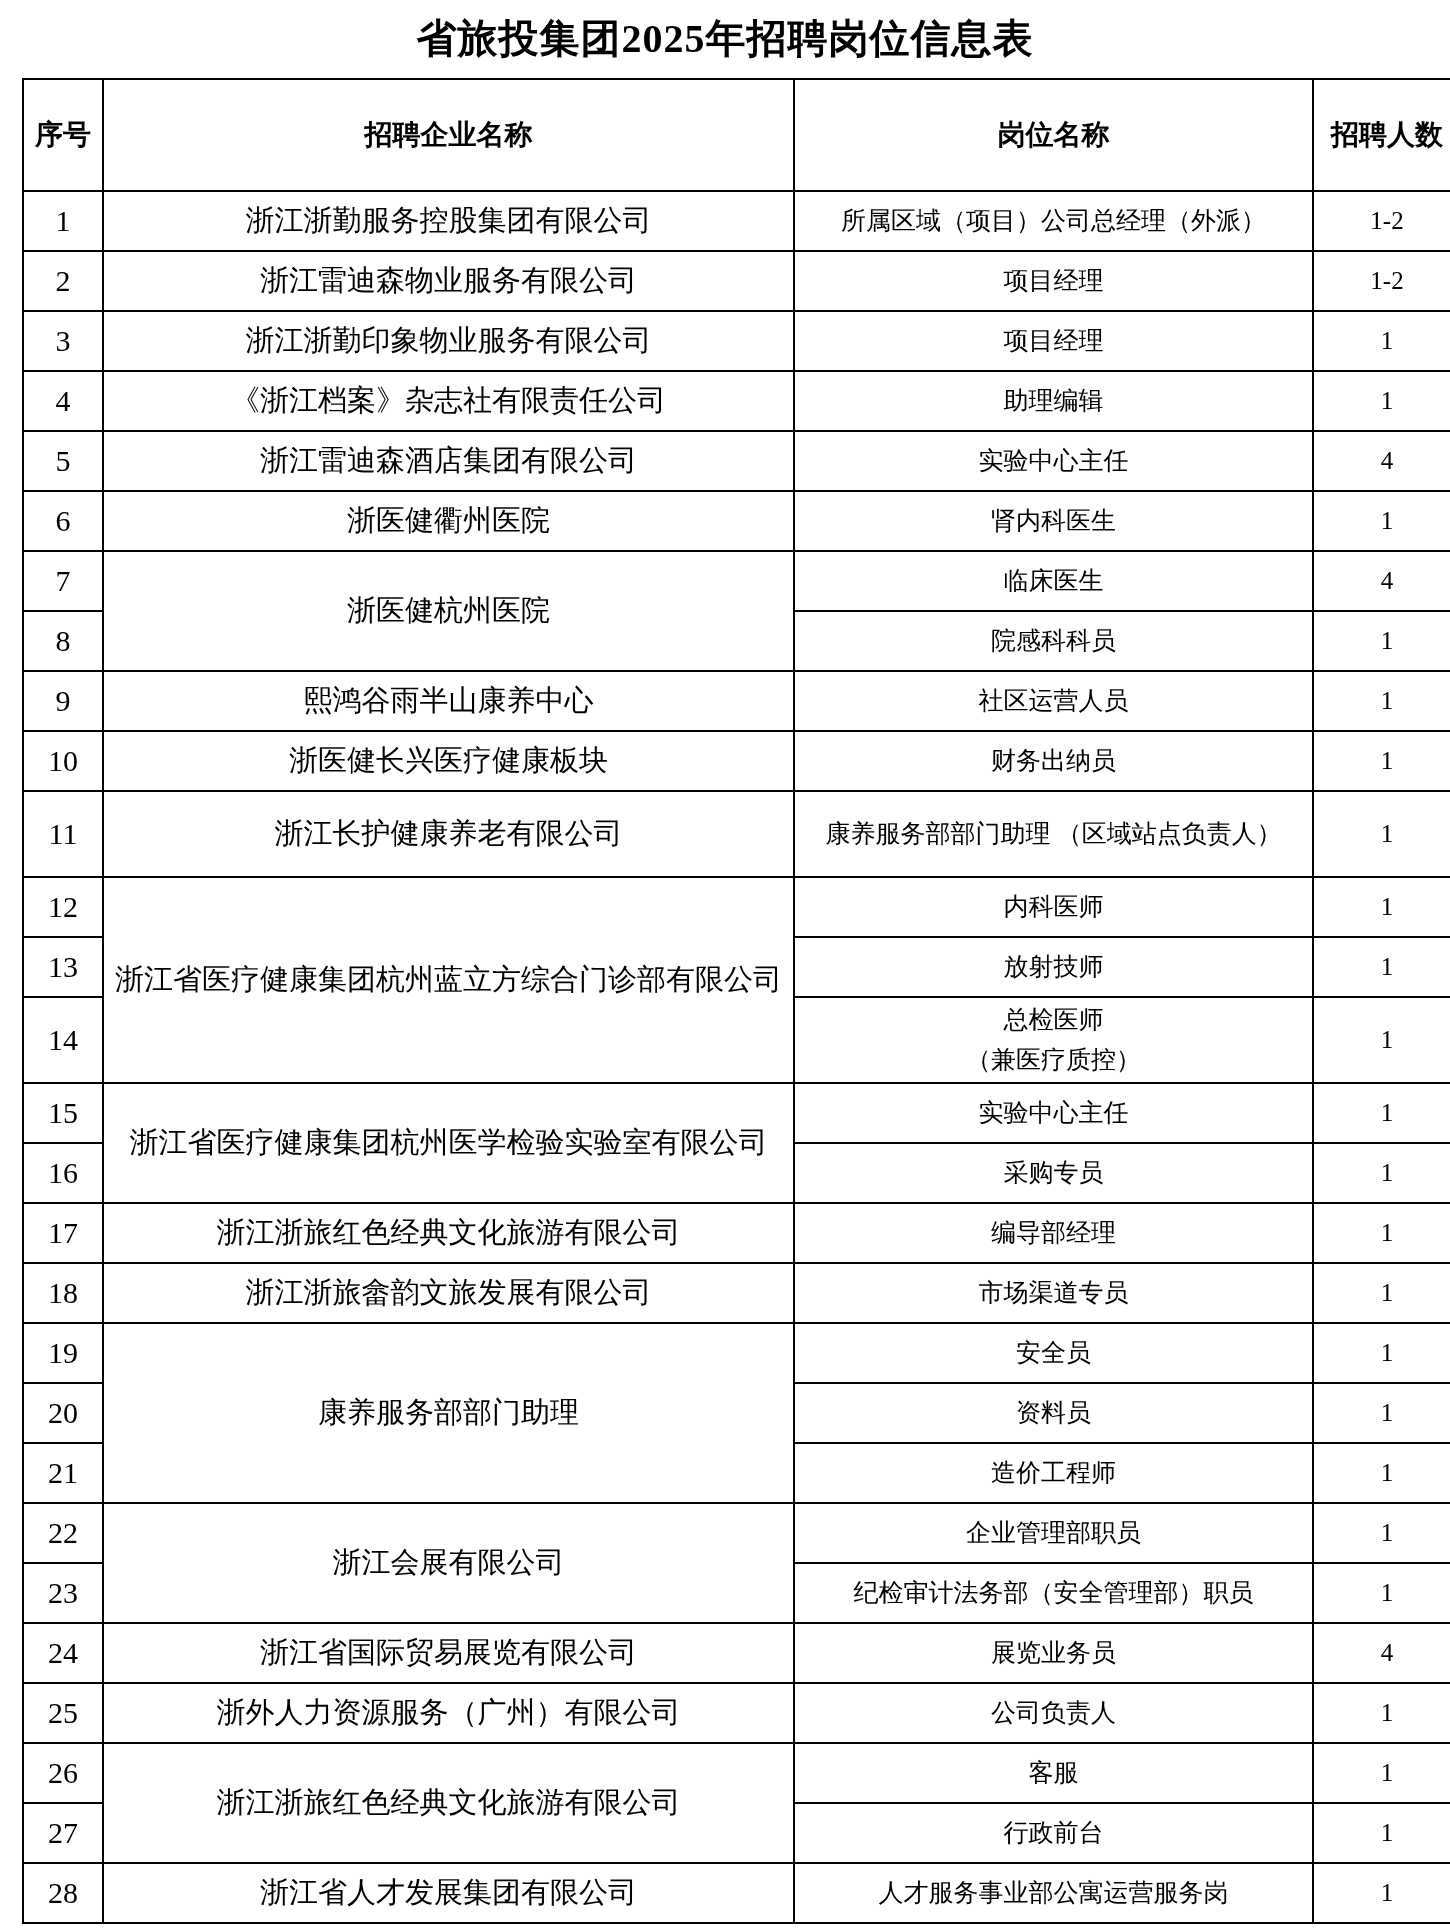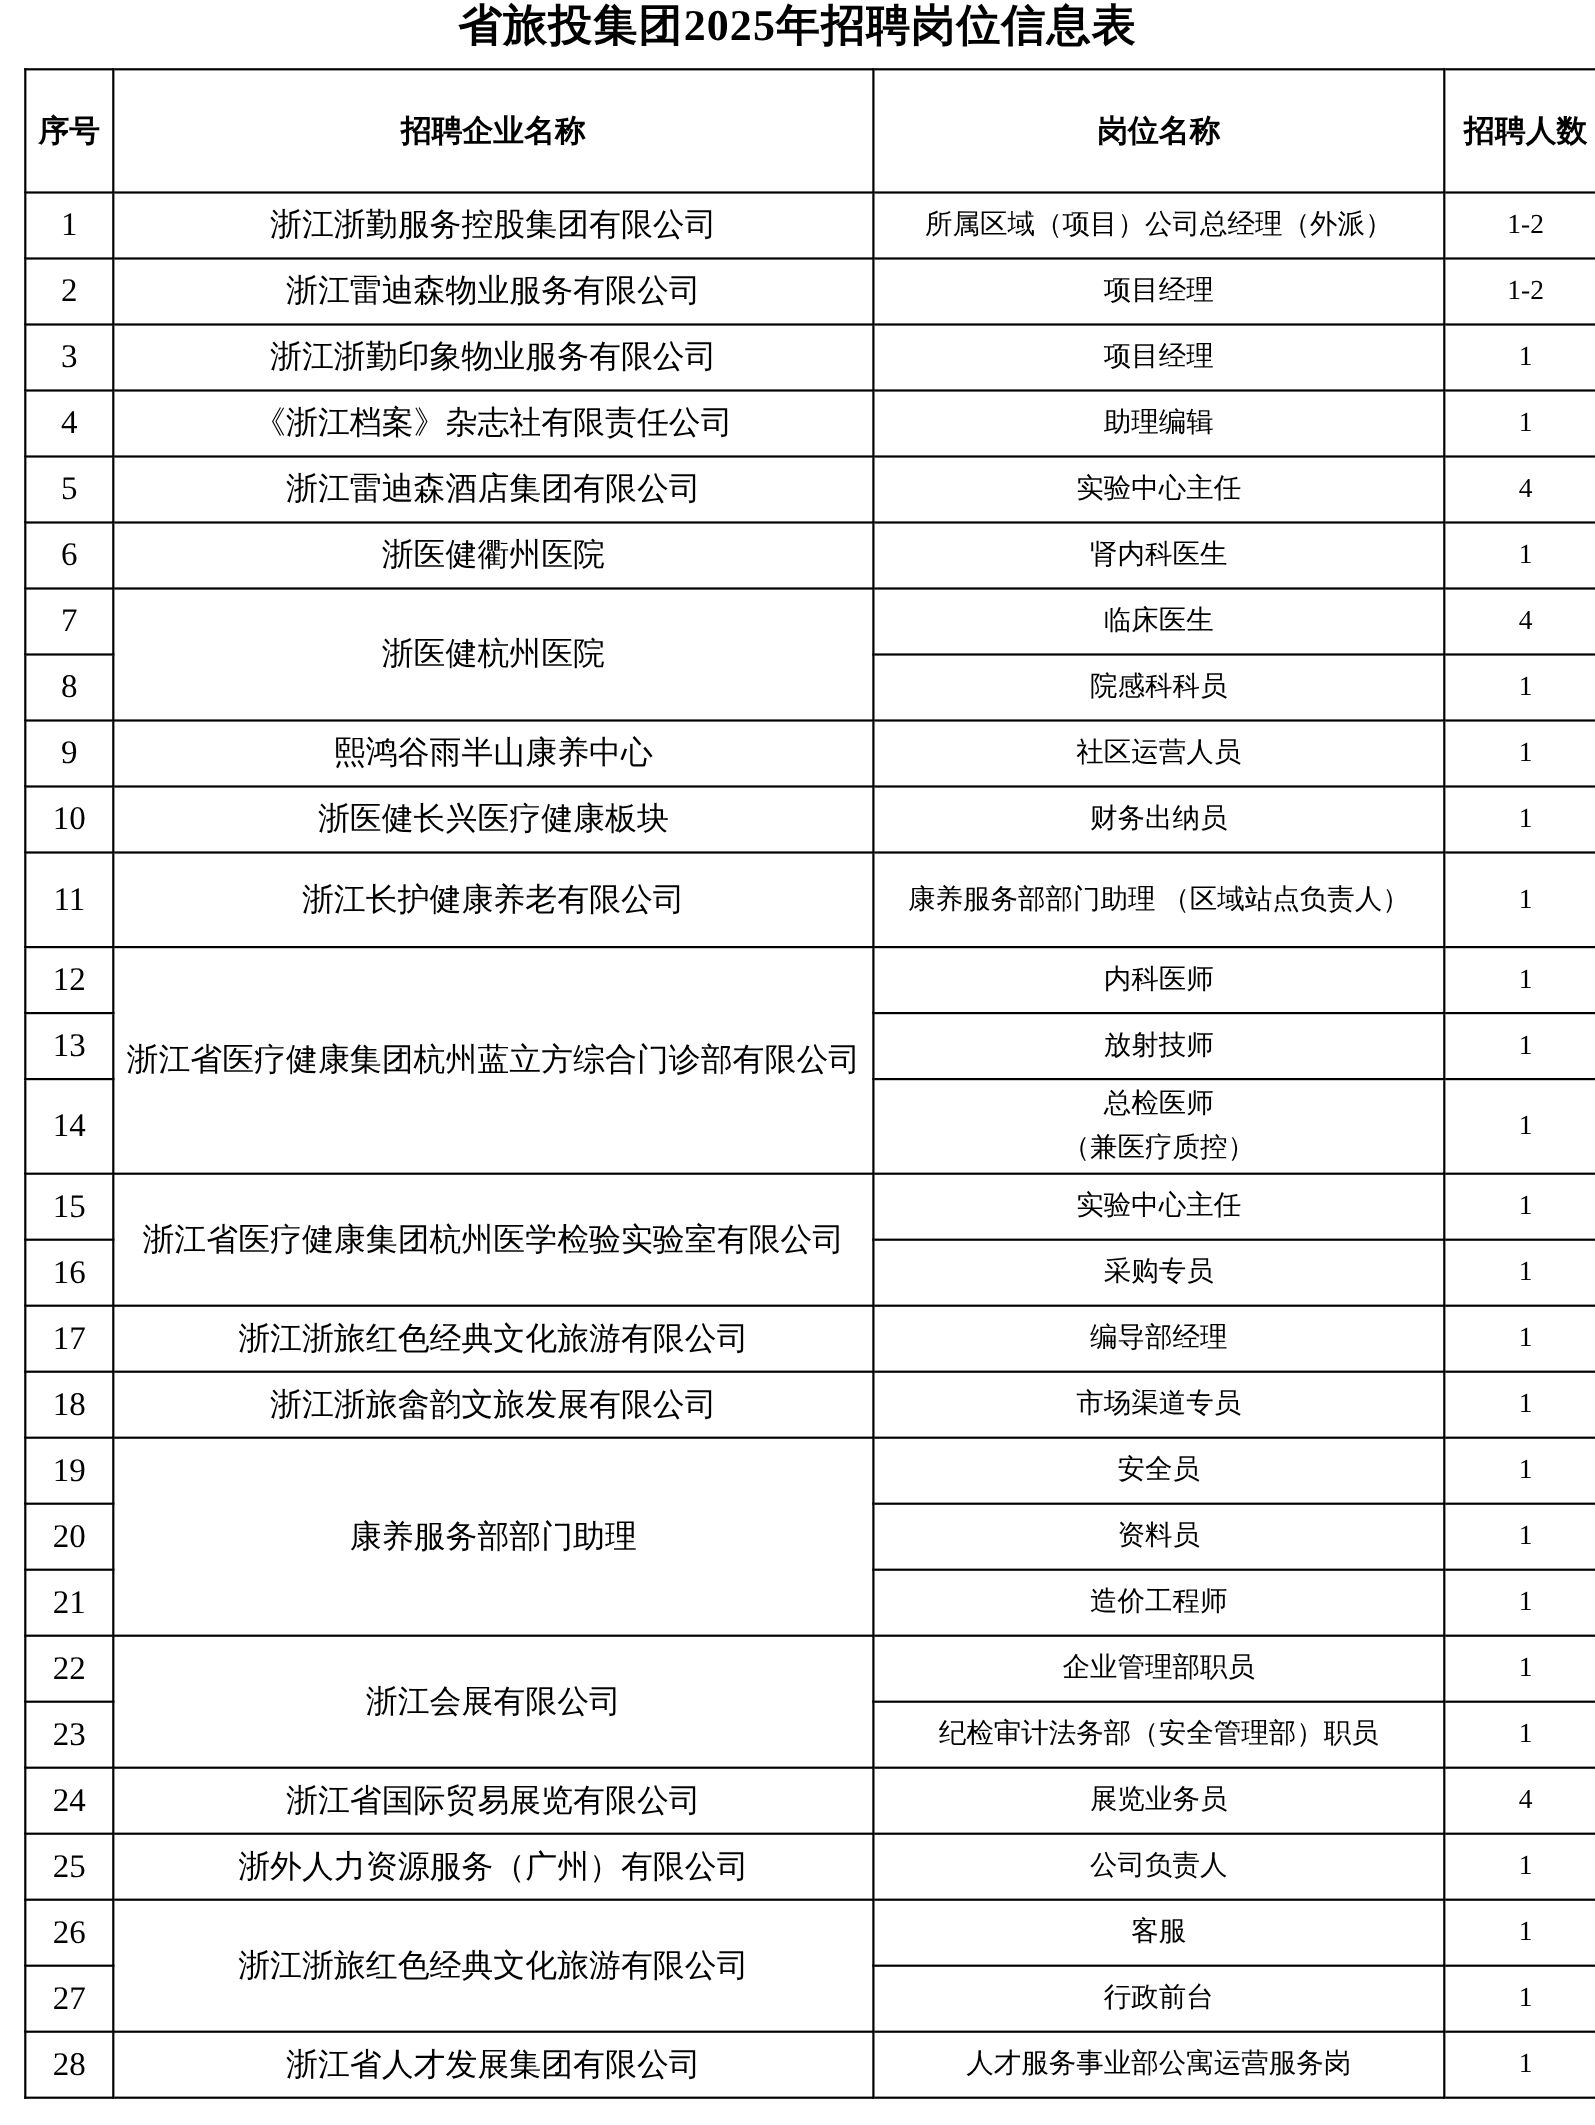--- a/index.html
+++ b/index.html
@@ -16,20 +16,21 @@
     width: 1450px;
     height: 1932px;
     background: #ffffff;
     overflow: hidden;
   }
   .doc-title {
     text-align: center;
     font-weight: 700;
     font-size: 40px;
     line-height: 46px;
+    padding-top: 16px;
     height: 62px;
     font-family: "Liberation Serif", "DejaVu Serif", serif;
     letter-spacing: 1px;
   }
   table.jobs {
     border-collapse: collapse;
     table-layout: fixed;
     width: 1438px;
     margin-left: 22px;
     border-radius: 20px;

